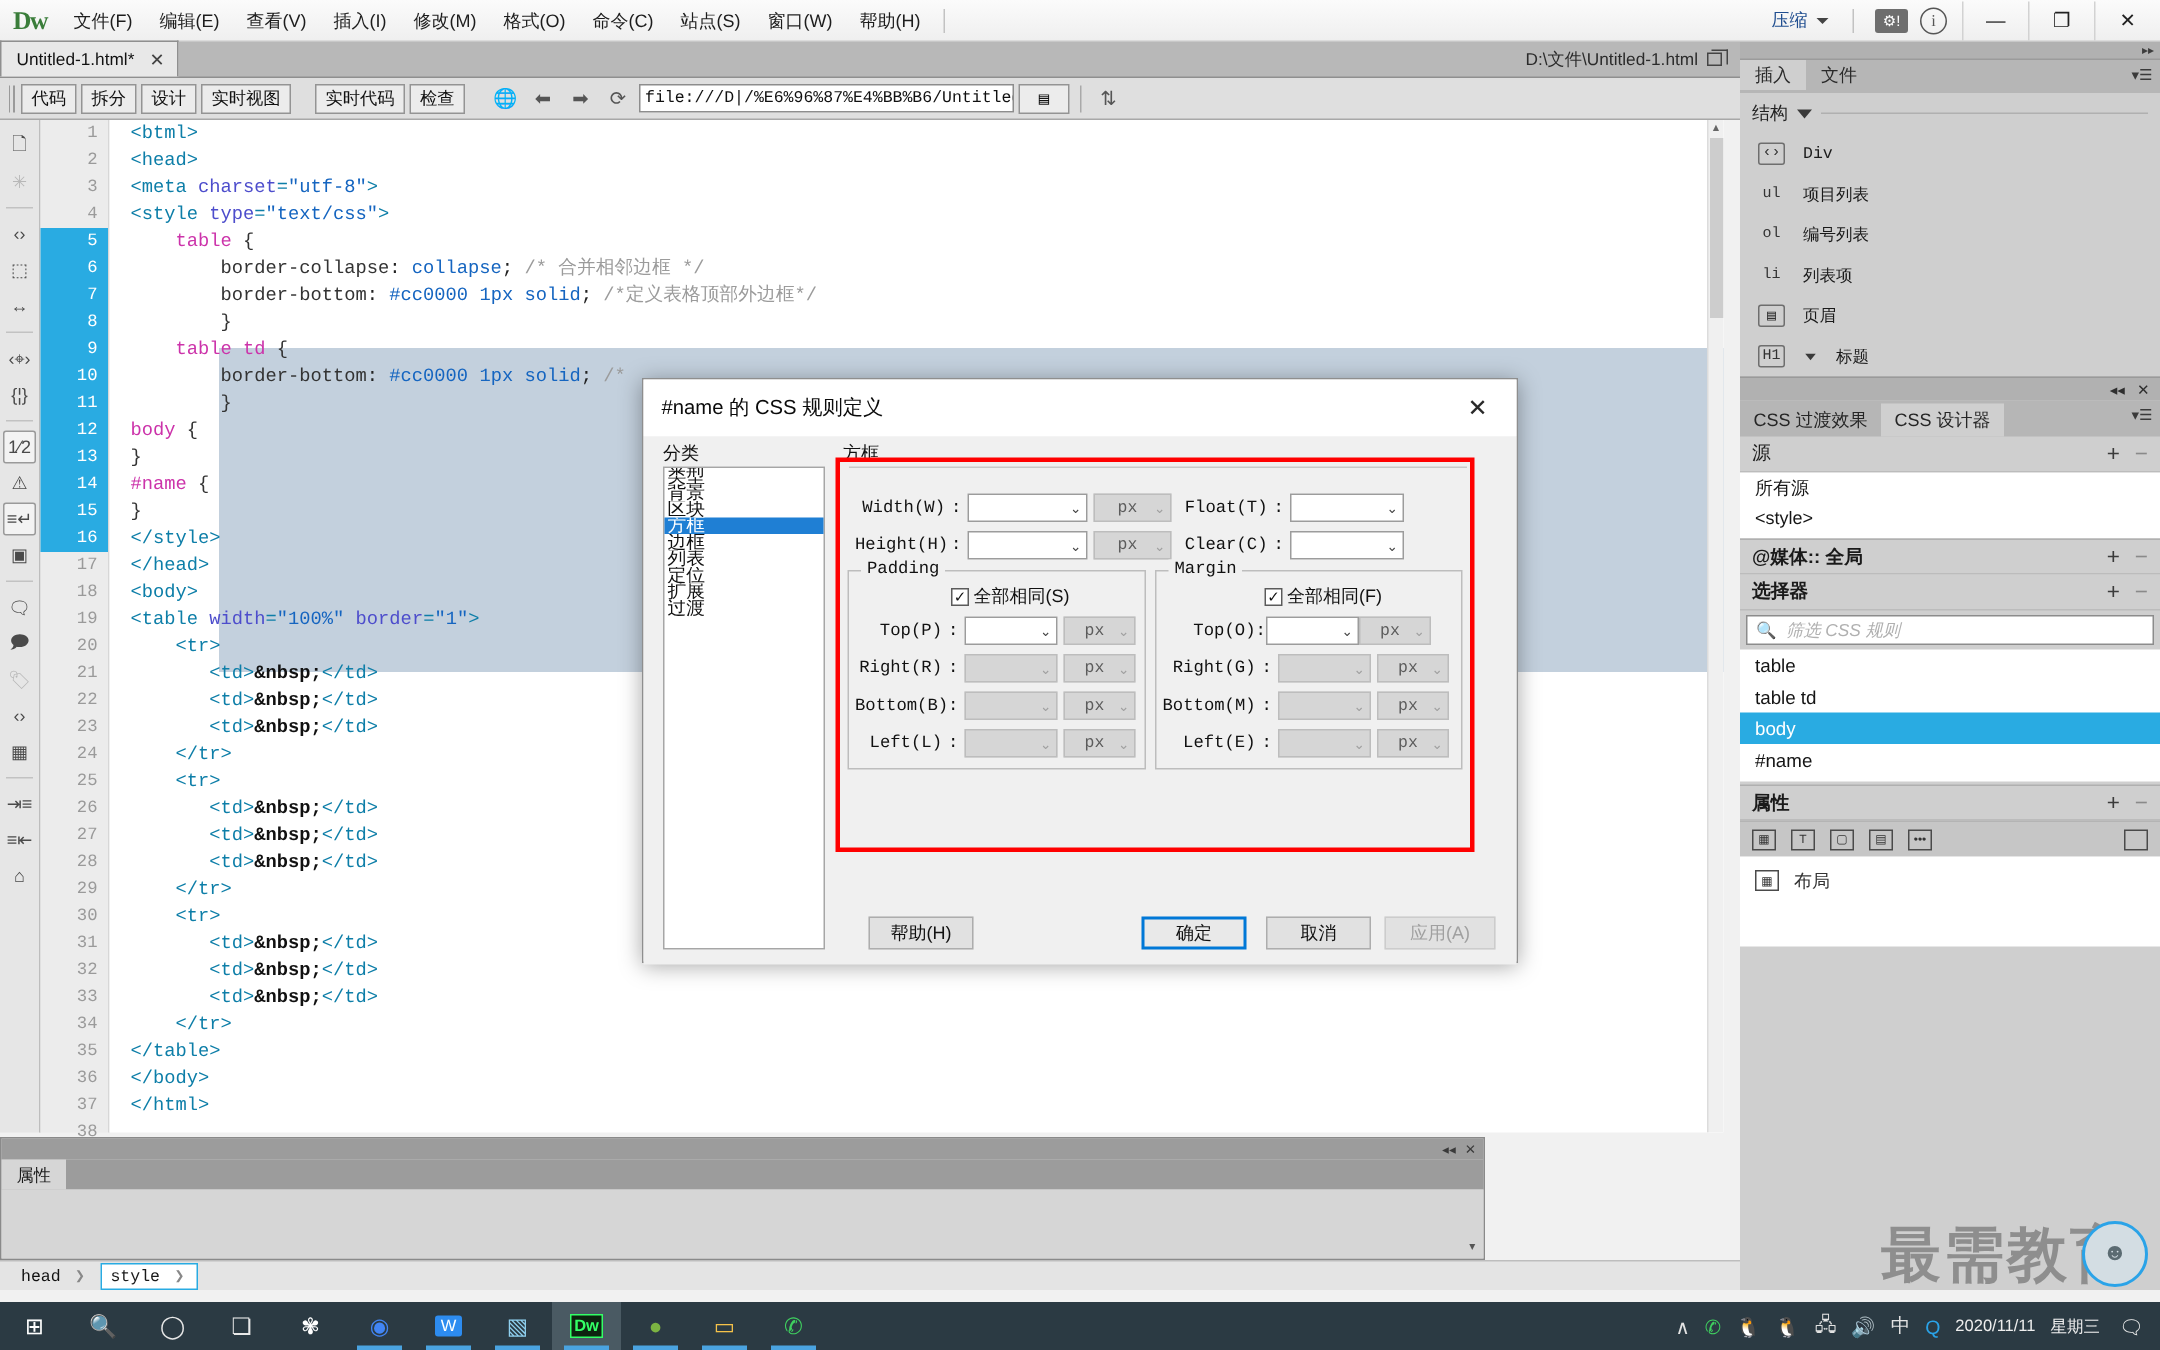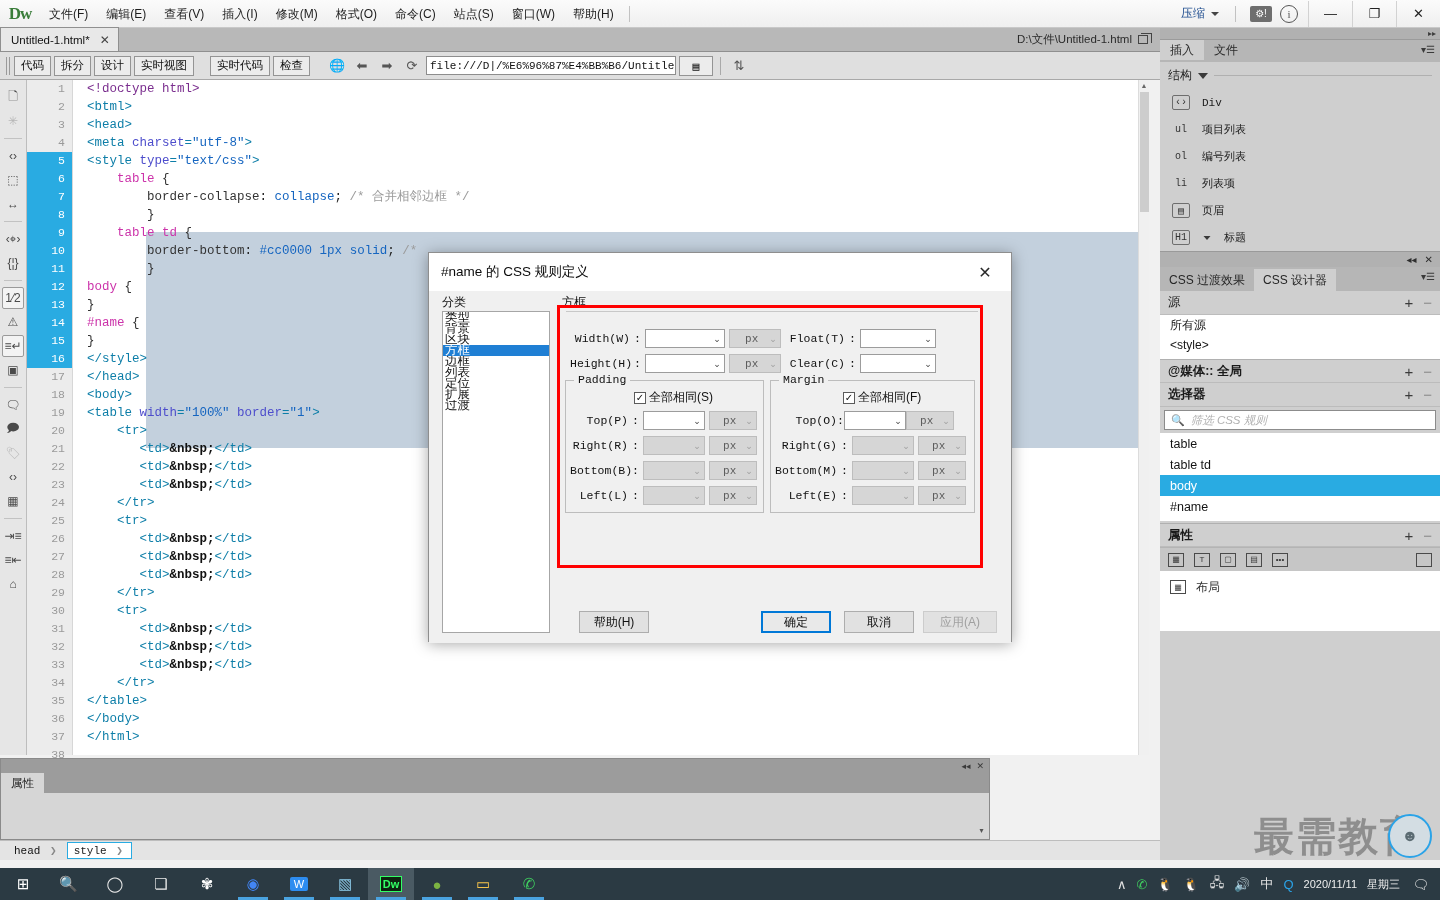--- a/index.html
+++ b/index.html
@@ -425,27 +425,27 @@
       <div class="gut-line">33</div>
       <div class="gut-line">34</div>
       <div class="gut-line">35</div>
       <div class="gut-line">36</div>
       <div class="gut-line">37</div>
       <div class="gut-line">38</div>
     </div>
   <div class="code">
     <div class="hl-block-wide"></div>
     <div id="codelines" style="position:relative">
-        <div class="cl"><span class="dtd">&lt;!doctype html&gt;</span></div>
         <div class="cl"><span class="tagc">&lt;btml&gt;</span></div>
         <div class="cl"><span class="tagc">&lt;head&gt;</span></div>
         <div class="cl"><span class="tagc">&lt;meta </span><span class="attrc">charset</span><span class="tagc">=</span><span class="strc">"utf-8"</span><span class="tagc">&gt;</span></div>
         <div class="cl"><span class="tagc">&lt;style </span><span class="attrc">type</span><span class="tagc">=</span><span class="strc">"text/css"</span><span class="tagc">&gt;</span></div>
         <div class="cl">    <span class="selc">table</span> <span class="propc">{</span></div>
         <div class="cl">        <span class="propc">border-collapse</span>: <span class="valc">collapse</span>; <span class="cmtc">/* 合并相邻边框 */</span></div>
+        <div class="cl">        <span class="propc">border-bottom</span>: <span class="valc">#cc0000</span> <span class="valc">1px</span> <span class="valc">solid</span>; <span class="cmtc">/*定义表格顶部外边框*/</span></div>
         <div class="cl">        <span class="propc">}</span></div>
         <div class="cl">    <span class="selc">table td</span> <span class="propc">{</span></div>
         <div class="cl">        <span class="propc">border-bottom</span>: <span class="valc">#cc0000</span> <span class="valc">1px</span> <span class="valc">solid</span>; <span class="cmtc">/*</span></div>
         <div class="cl">        <span class="propc">}</span></div>
         <div class="cl"><span class="selc">body</span> <span class="propc">{</span></div>
         <div class="cl"><span class="propc">}</span></div>
         <div class="cl"><span class="selc">#name</span> <span class="propc">{</span></div>
         <div class="cl"><span class="propc">}</span></div>
         <div class="cl"><span class="tagc">&lt;/style&gt;</span></div>
         <div class="cl"><span class="tagc">&lt;/head&gt;</span></div>

